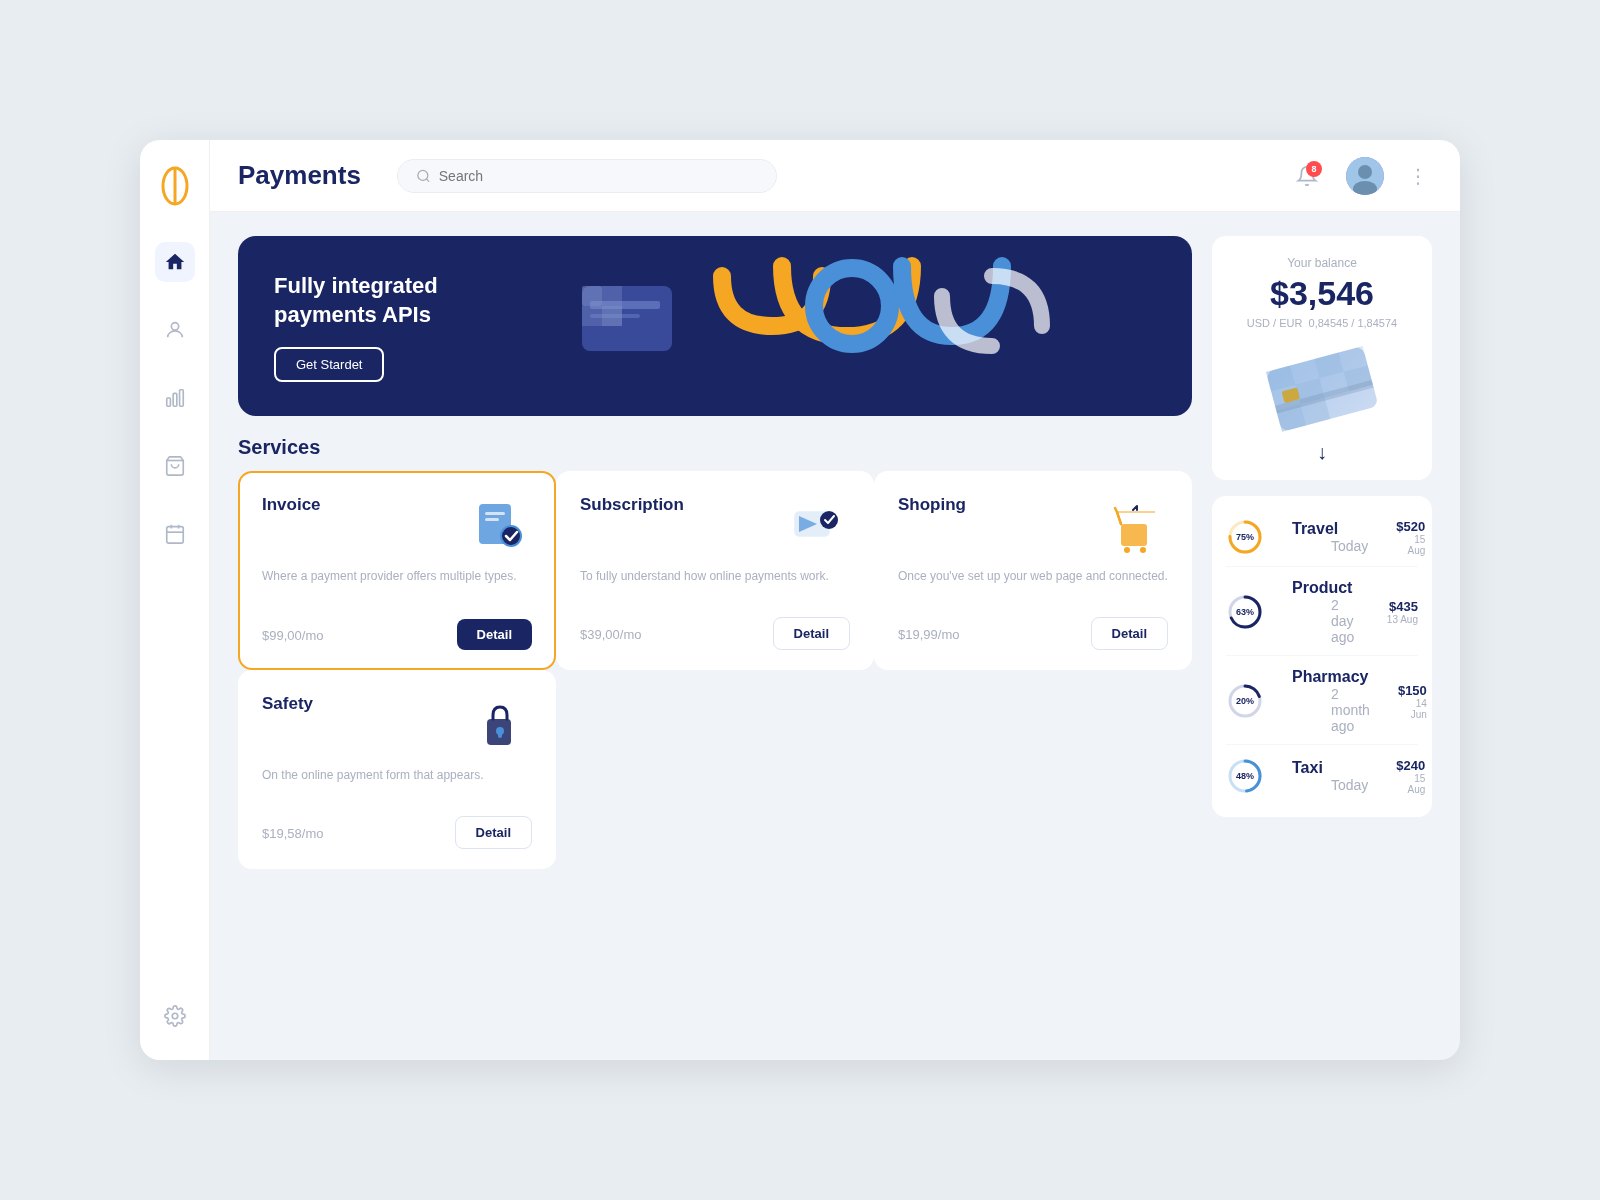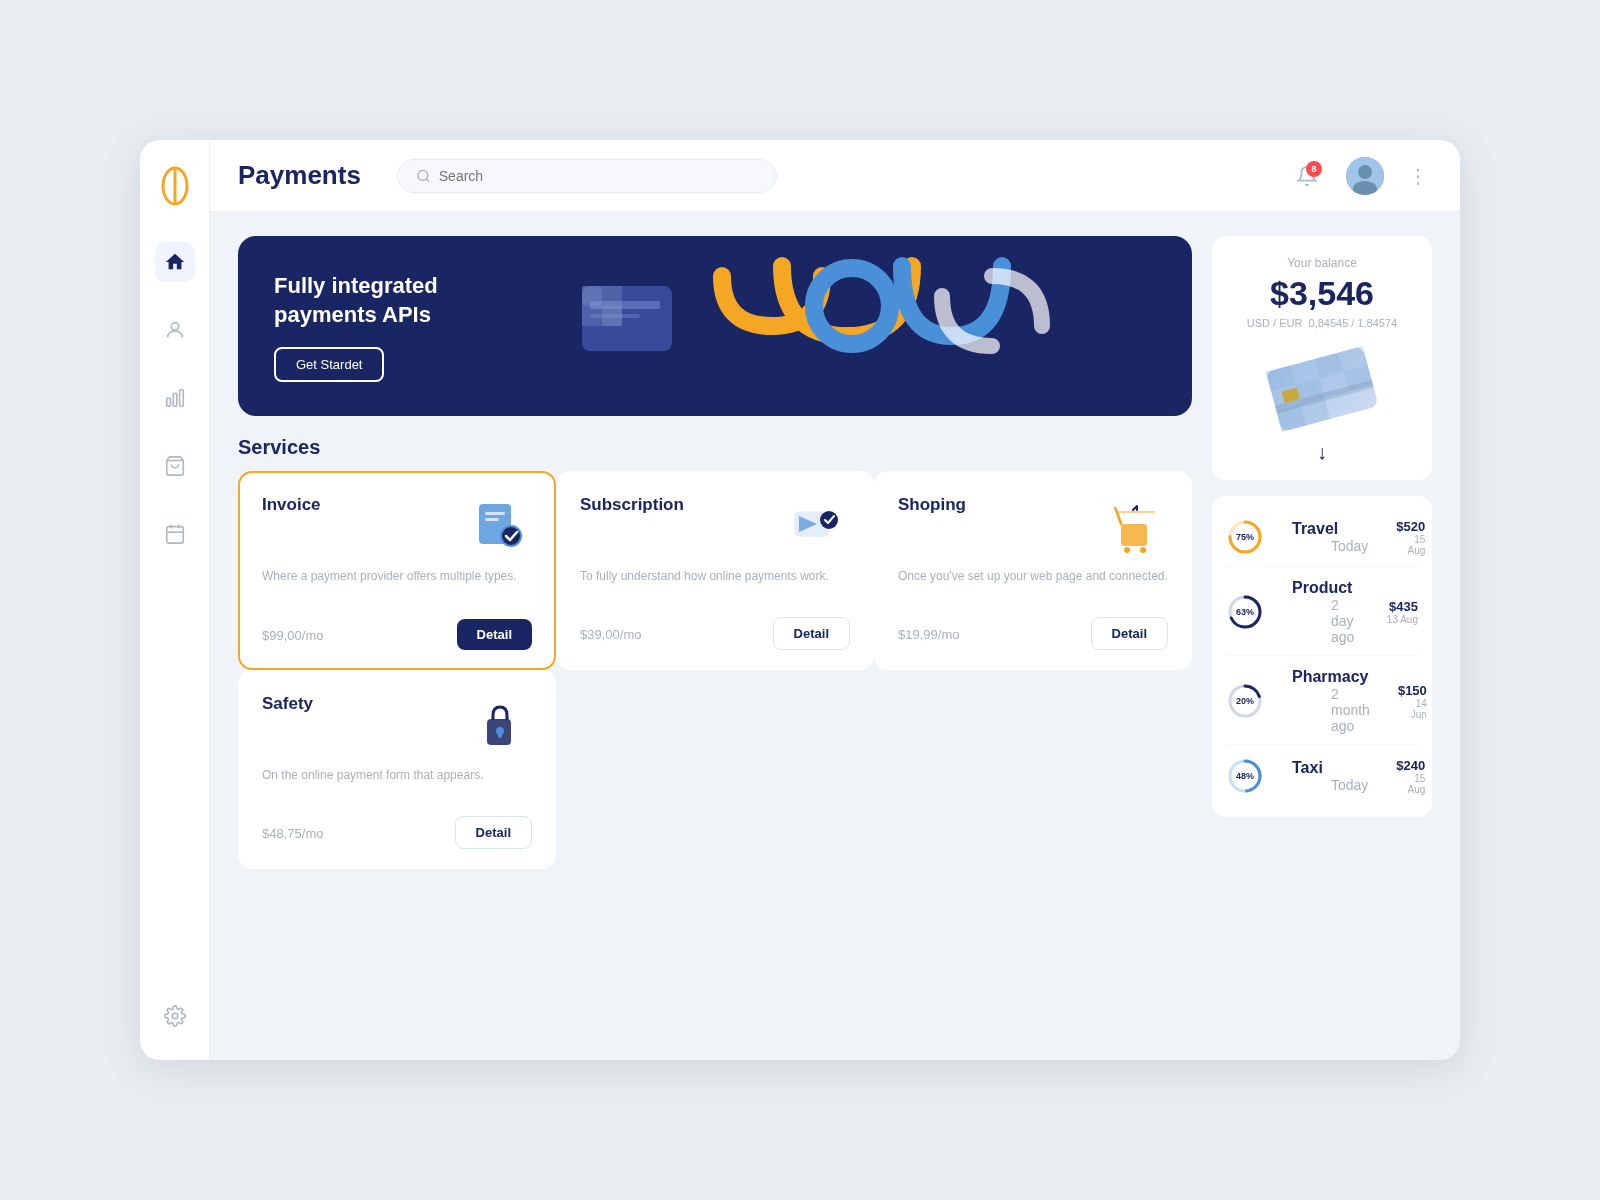--- a/index.html
+++ b/index.html
@@ -586,21 +586,21 @@
                       <rect x="16" y="22" width="24" height="26" rx="4" fill="#1a2563" opacity="0.85"></rect>
                       <path d="M22 22 L22 18 Q22 10 29 10 Q36 10 36 18 L36 22" stroke="#1a2563" stroke-width="3" fill="none" stroke-linecap="round"></path>
                       <circle cx="29" cy="34" r="4" fill="#4a90d9"></circle>
                       <rect x="27" y="34" width="4" height="7" rx="2" fill="#4a90d9"></rect>
                     </svg>
                 </div>
               </div>
               <div class="service-desc">On the online payment form that appears.</div>
               <div class="service-footer">
                 <div class="service-price">
-                  <span>$48,75</span><span>/mo</span>
+                  <span>$19,58</span><span>/mo</span>
                 </div>
                 <button class="detail-btn outline">Detail</button>
               </div>
             </div>
           </div>
         </div>
       </div>
 
       <div class="right-panel">
 

